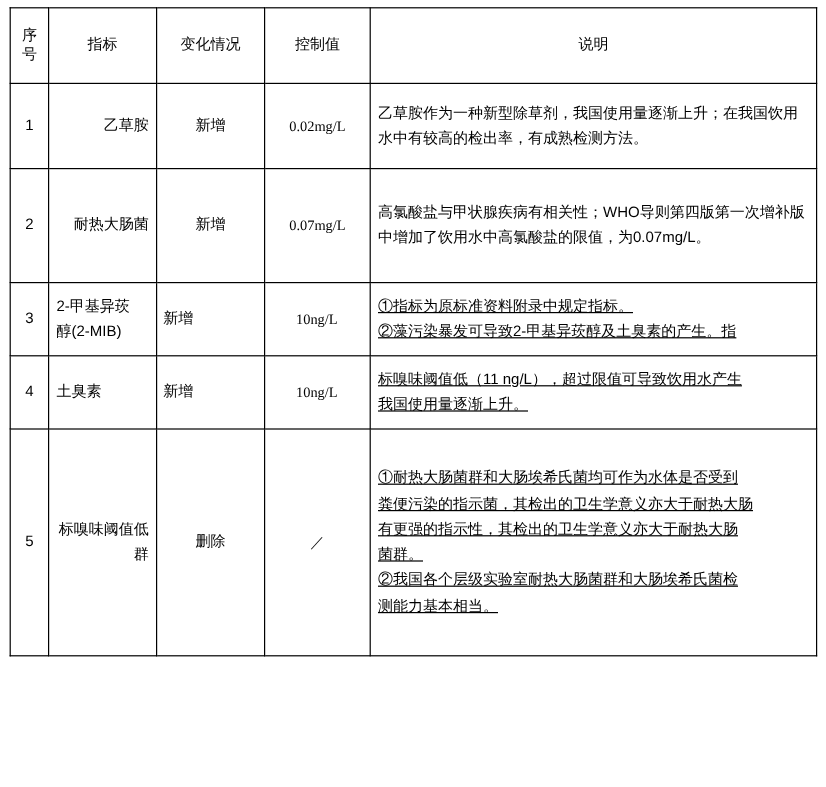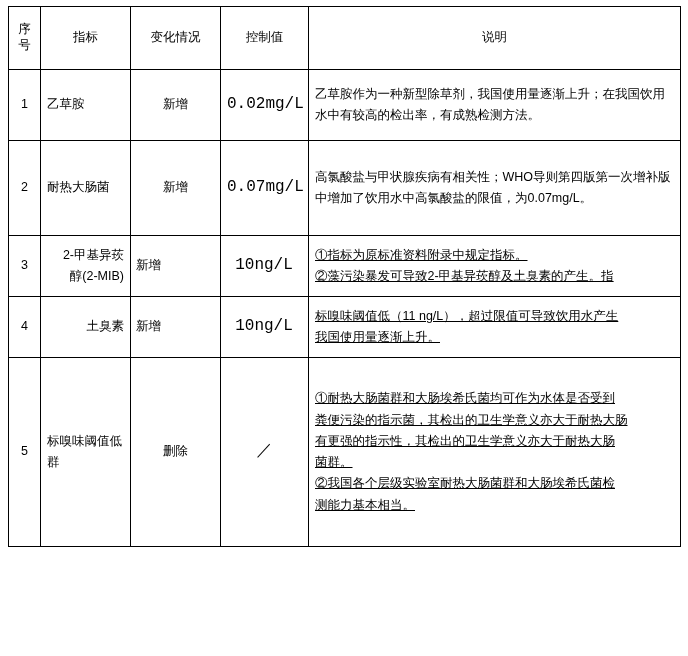--- a/index.html
+++ b/index.html
@@ -44,37 +44,37 @@
     height: 54px;
   }
   .hdr-no {
     line-height: 1.25;
     letter-spacing: 0;
   }
   td.no {
     text-align: center;
   }
   td.ind {
-    text-align: left;
+    text-align: right;
   }
   td.ind.left {
-    text-align: right;
+    text-align: left;
     margin-left: 27px;
   }
   td.chg {
     text-align: center;
   }
   td.chg.left {
     text-align: left;
     padding-left: 5px;
   }
   td.ctrl {
     text-align: center;
-    font-family: Liberation Mono, monospace;
-    font-size: 16px;
+    font-family: Liberation Serif, serif;
+    font-size: 12px;
   }
   td.ctrl.left {
     text-align: center;
     padding-left: 5px;
   }
   td.desc {
     text-align: left;
     padding: 6px 10px 6px 8px;
     line-height: 1.85;
   }

